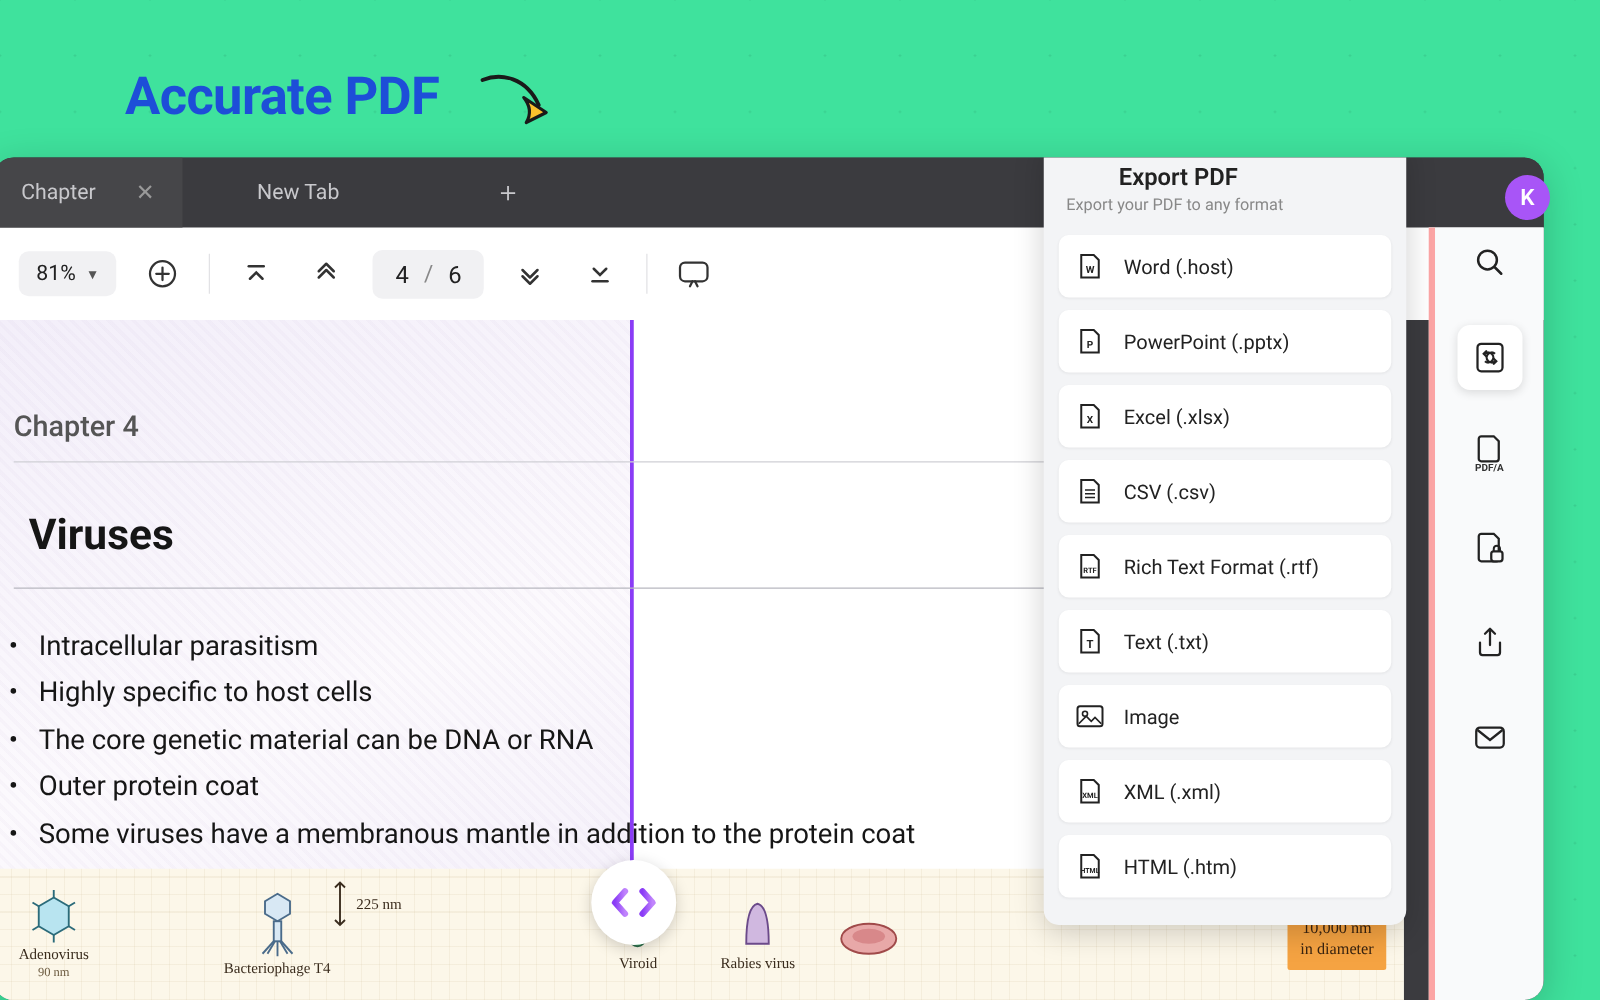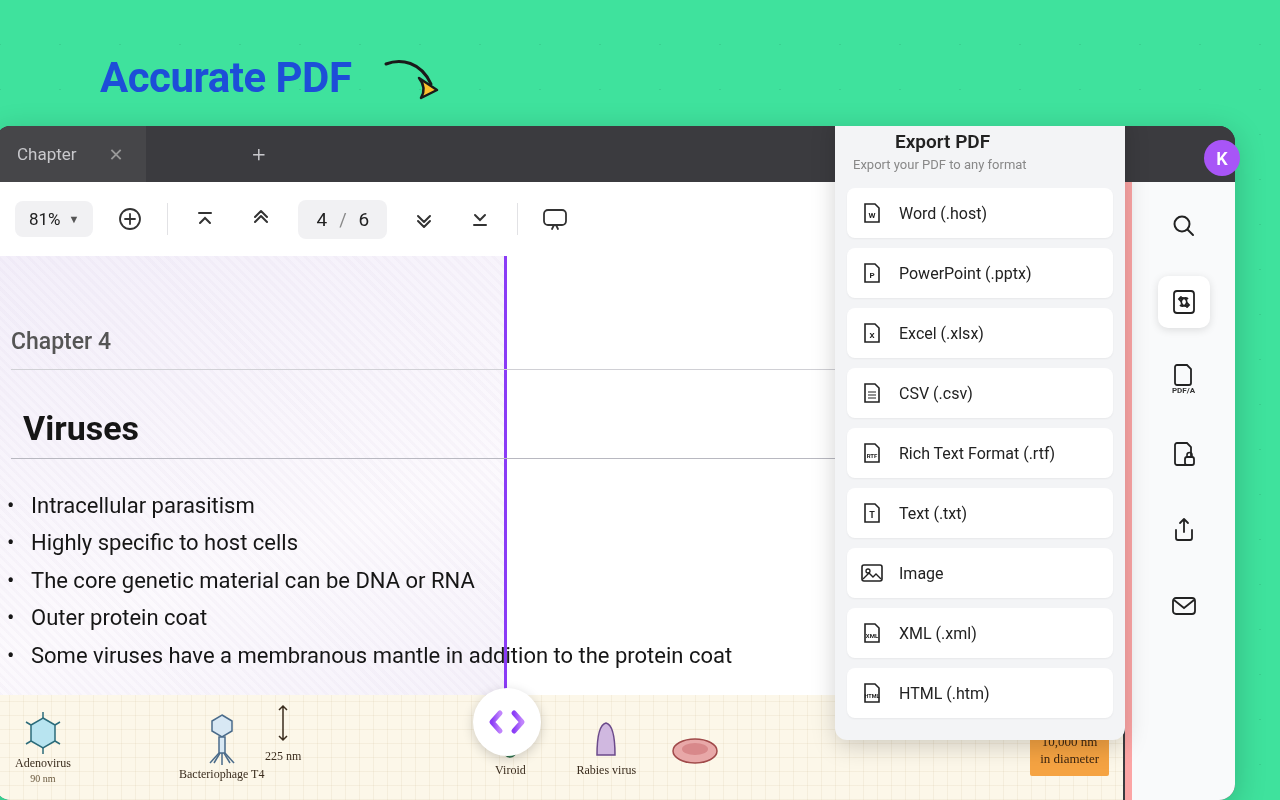--- a/index.html
+++ b/index.html
@@ -178,21 +178,21 @@
   font-weight: 500;
 }
 .divider-line {
   height: 1px;
   background: #d0d0d5;
   margin: 14px 0 38px 0;
 }
 .section-title {
   font-size: 34px;
   font-weight: 700;
-  padding-bottom: 10px;
+  padding-bottom: 22px;
   border-bottom: 1px solid #b8b8c0;
   margin-bottom: 28px;
   padding-left: 12px;
 }
 .bullets {
   font-size: 22px;
   line-height: 1.7;
   color: #161616;
 }
 .bullets li {
@@ -295,28 +295,28 @@
   display: flex;
   align-items: center;
   justify-content: center;
 }
 
 
 .right-sidebar {
   position: absolute;
   top: 56px;
   right: 0;
-  width: 110px;
+  width: 92px;
   bottom: 0;
   background: #f9fafb;
-  border-left: 7px solid #fca5a5;
+  border-left: 5px solid #fca5a5;
   display: flex;
   flex-direction: column;
   align-items: center;
-  padding-top: 18px;
+  padding-top: 2px;
   gap: 24px;
   z-index: 40;
 }
 .sb-btn {
   width: 52px;
   height: 52px;
   display: flex;
   align-items: center;
   justify-content: center;
   border-radius: 10px;
@@ -364,20 +364,23 @@
     <path d="M38 22 L56 34 L40 42 Q46 32 38 22 Z" fill="#fbc02d" stroke="#1a1a1a" stroke-width="2.5" stroke-linejoin="round"></path>
   </svg>
 </div>
 
 <div class="app-window">
 
   <div class="tab-bar">
     <div class="tab active">
       <span>Chapter</span>
       <span class="tab-close">✕</span>
+    </div>
+    <div class="tab" style="padding-left:60px;">
+      <span>New Tab</span>
     </div>
     <div class="new-tab-plus" style="margin-left:80px;">＋</div>
   </div>
 
   <div class="toolbar">
     <div class="zoom-box">
       <span>81%</span>
       <span class="zoom-caret">▼</span>
     </div>
     <div class="tb-btn">
@@ -475,21 +478,21 @@
             <g stroke="#4a6b8a" stroke-width="1.5">
               <line x1="17" y1="40" x2="8" y2="50"></line>
               <line x1="23" y1="40" x2="32" y2="50"></line>
               <line x1="20" y1="40" x2="20" y2="52"></line>
               <line x1="18" y1="40" x2="12" y2="50"></line>
               <line x1="22" y1="40" x2="28" y2="50"></line>
             </g>
           </svg>
         <span>Bacteriophage T4</span>
       </div>
-      <div style="position:absolute;left:270px;top:8px;display:flex;align-items:center;gap:6px;flex-direction:column;">
+      <div style="position:absolute;left:270px;top:8px;display:flex;align-items:center;gap:6px;">
         <svg width="14" height="40" viewBox="0 0 14 40">
             <path d="M7 3v34M3 7l4-4 4 4M3 33l4 4 4-4" stroke="#3a2c1d" stroke-width="1.5" fill="none"></path>
           </svg>
         <span>225 nm</span>
       </div>
       <div class="microbe-item" style="margin-left:210px;">
         <svg width="36" height="44" viewBox="0 0 36 44">
             <rect x="12" y="4" width="12" height="36" rx="6" fill="#7dd4a0" stroke="#2b6b4a" stroke-width="1.5"></rect>
           </svg>
         <span>Viroid</span>

